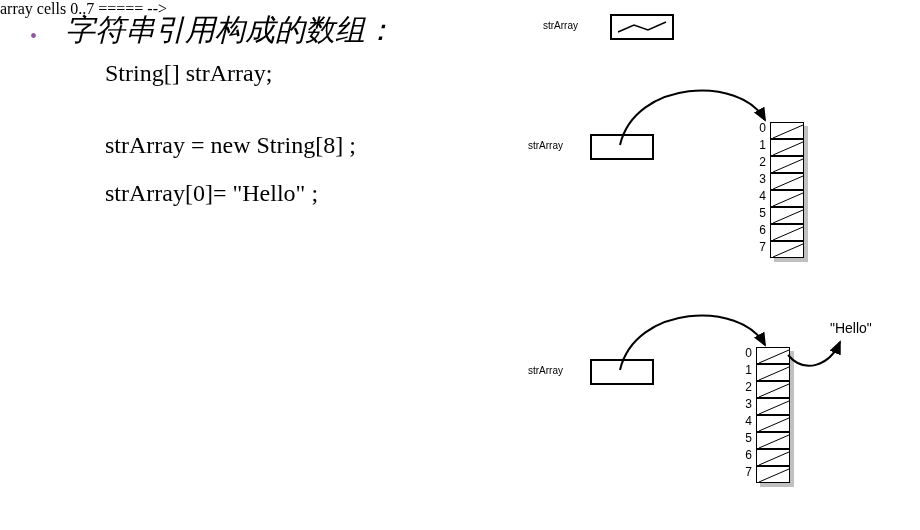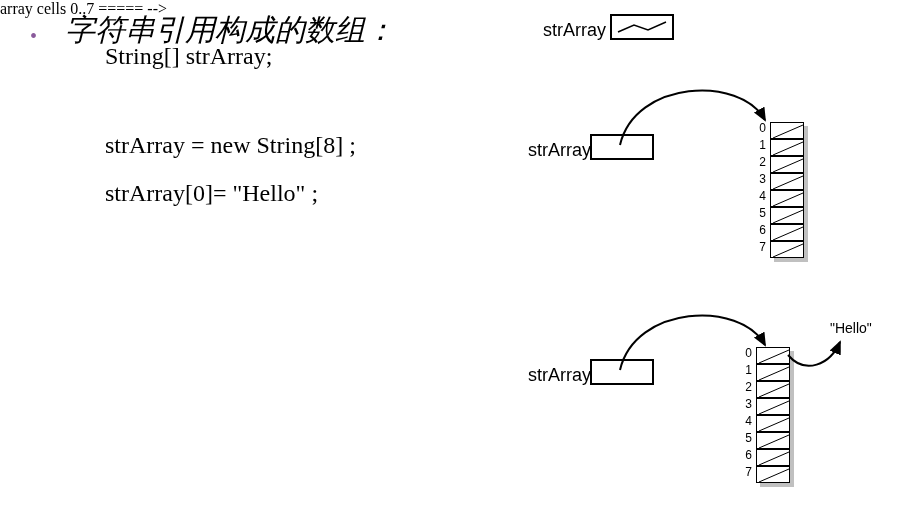--- a/index.html
+++ b/index.html
@@ -28,29 +28,29 @@
     font-family: "SimSun", "宋体", serif;
     font-style: italic;
   }
   .code {
     position: absolute;
     left: 105px;
     font-size: 24px;
     color: #000;
     font-family: "Times New Roman", serif;
   }
-  .c1 { top: 43px; }
+  .c1 { top: 60px; }
   .c2 { top: 120px; margin-top: 12px; }
   .c3 { top: 180px; }
 
   
   .label {
     position: absolute;
     font-family: Arial, sans-serif;
-    font-size: 18px;
+    font-size: 10px;
     color: #000;
   }
 
   .box {
     position: absolute;
     background: #fff;
     border: 2px solid #000;
   }
   .shadow {
     position: absolute;

